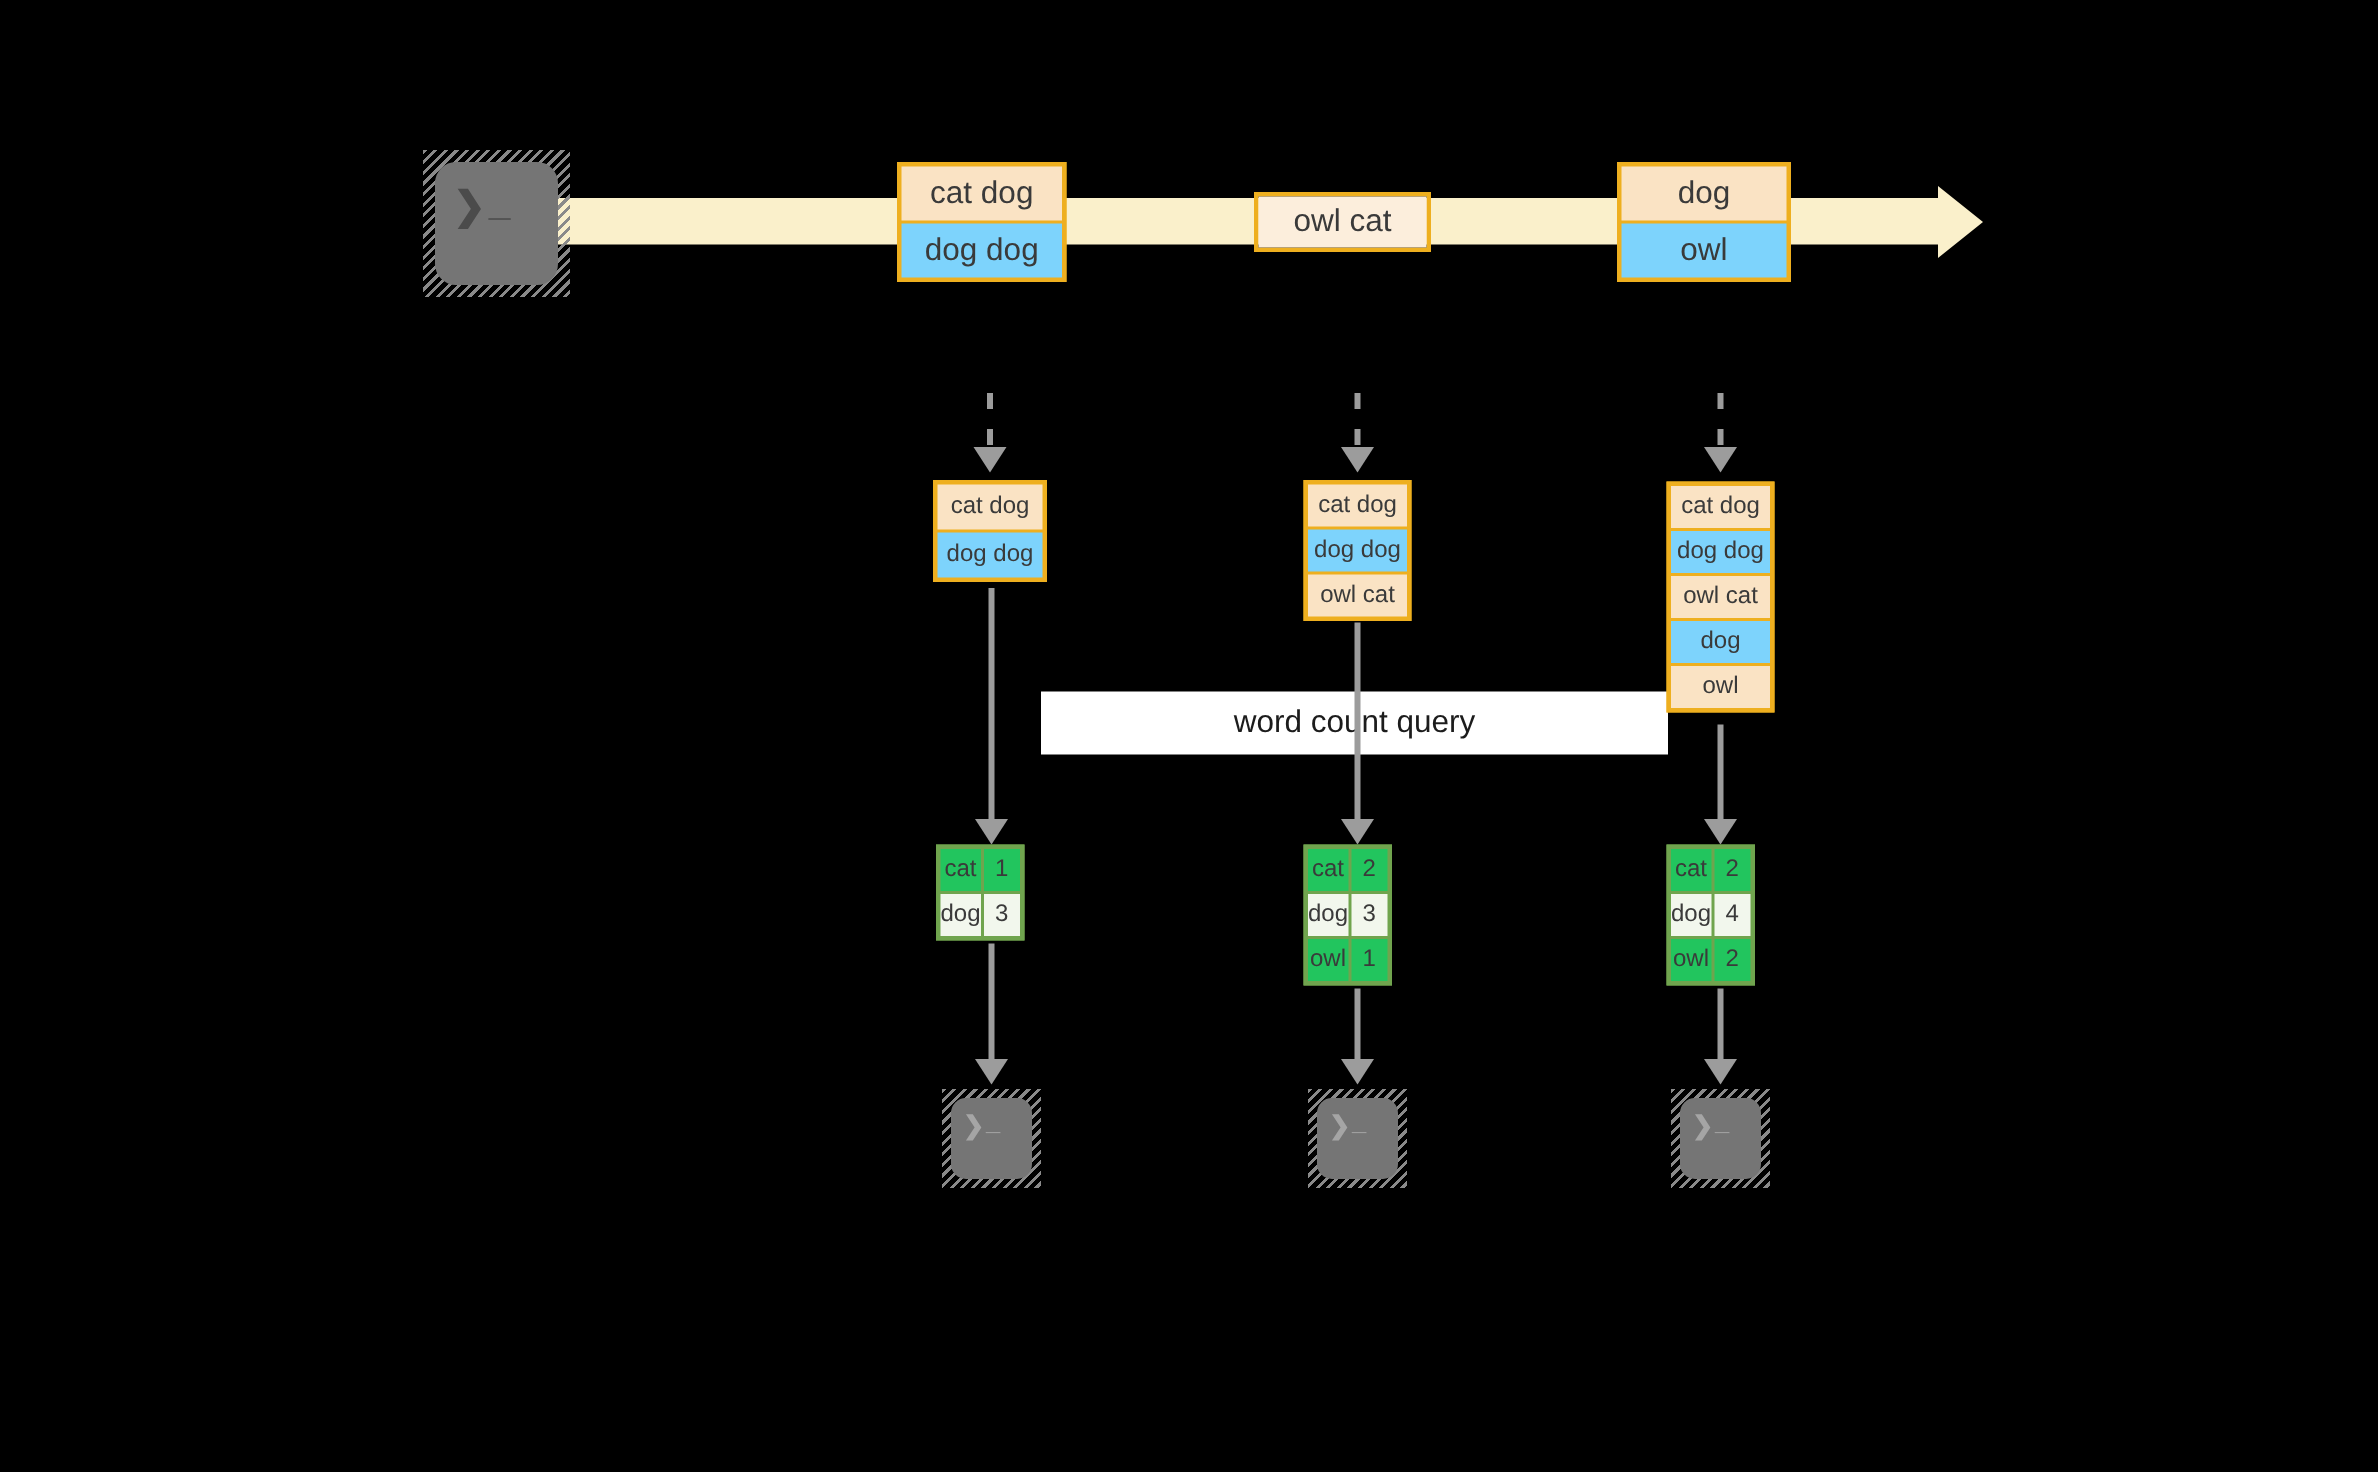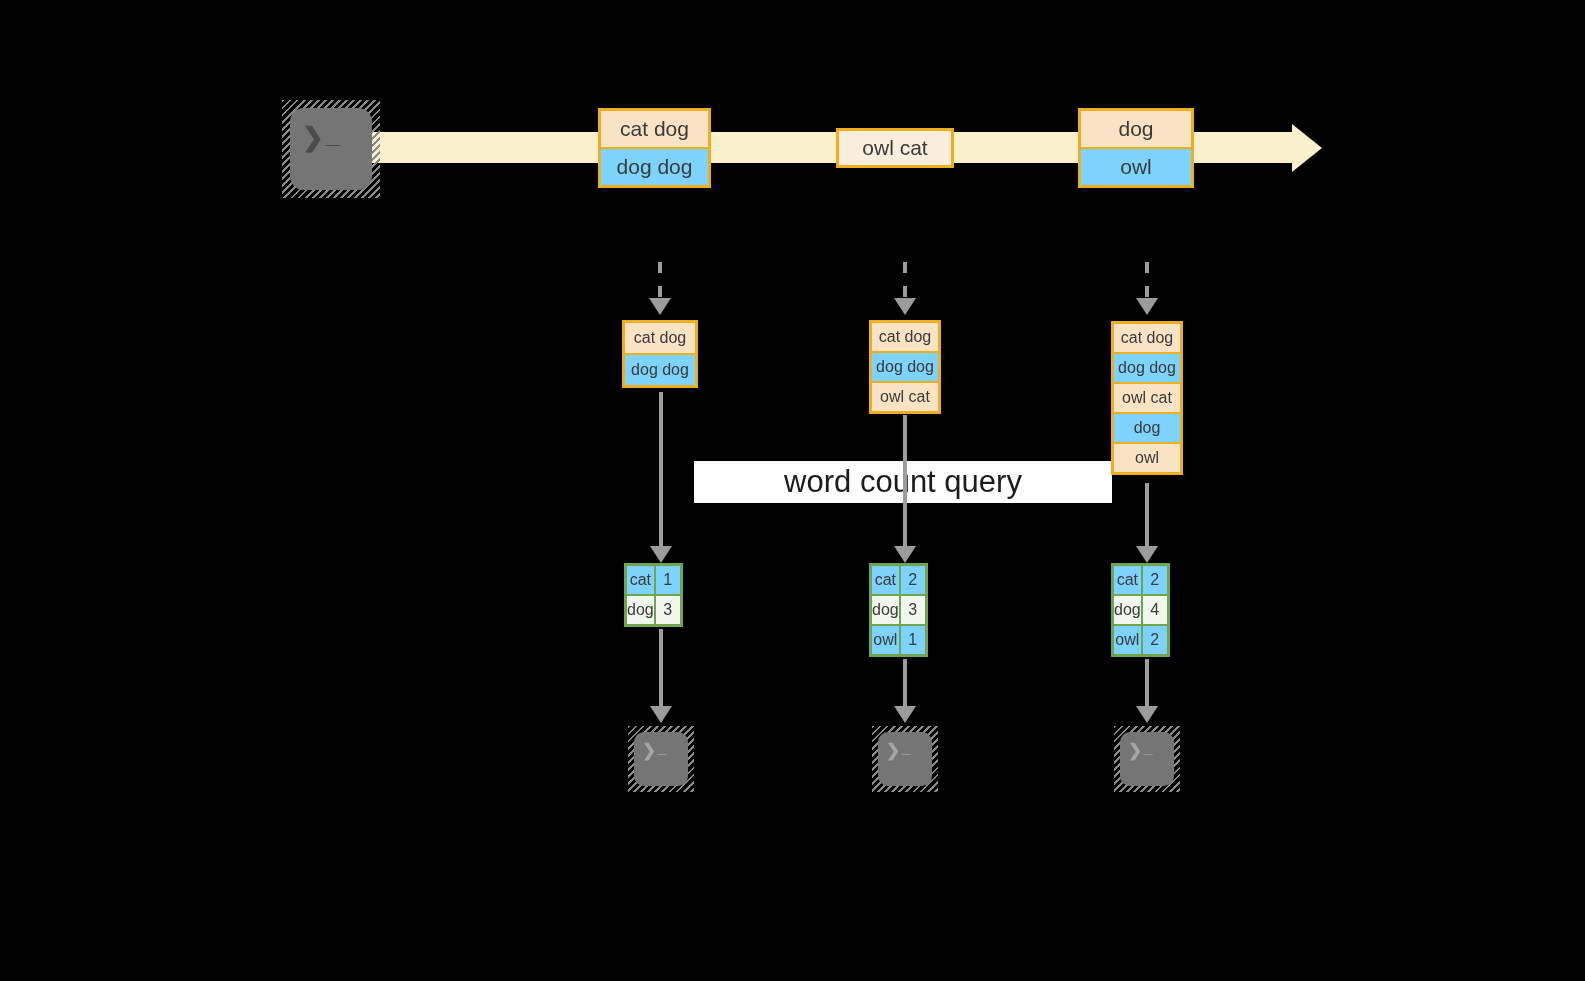--- a/index.html
+++ b/index.html
@@ -29,34 +29,34 @@
   .peach{background:#FAE3C4;}
   .cream{background:#7dd3fc;}
   .cream2{background:#FCEEDC;}
   .stream-cell{font-size:21px;}
   .stack-cell{font-size:16px;}
 
   
   .gtable{position:absolute;background:#70A44E;border:3px solid #70A44E;display:grid;
           grid-template-columns:1fr 24px;gap:2px;z-index:4;}
   .gcell{display:flex;align-items:center;justify-content:center;font-size:16px;height:28px;}
-  .g1{background:#7dd3fc;}
+  .g1{background:#22c55e;}
   .g2{background:#F2F7ED;}
 
   
   .vline{position:absolute;width:4px;background:#9C9C9C;z-index:3;}
   .vdash{position:absolute;width:4px;z-index:3;
          background:repeating-linear-gradient(to bottom,#9C9C9C 0 11px,rgba(0,0,0,0) 11px 24px);}
   .vhead{position:absolute;width:0;height:0;z-index:3;
          border-left:11px solid transparent;border-right:11px solid transparent;border-top:17px solid #9C9C9C;}
 
   
   .query-band{position:absolute;left:694px;top:461px;width:418px;height:42px;background:#FFFFFF;z-index:2;
               display:flex;align-items:center;justify-content:center;}
-  .query-text{font-size:31px;color:#1c1c1c;}
+  .query-text{font-size:21px;color:#1c1c1c;}
   .ztop{z-index:5;}
 </style>
 </head>
 <body>
 
 <div class="canvas">
 
   <div class="stream-band"></div>
   <div class="stream-head"></div>
 

